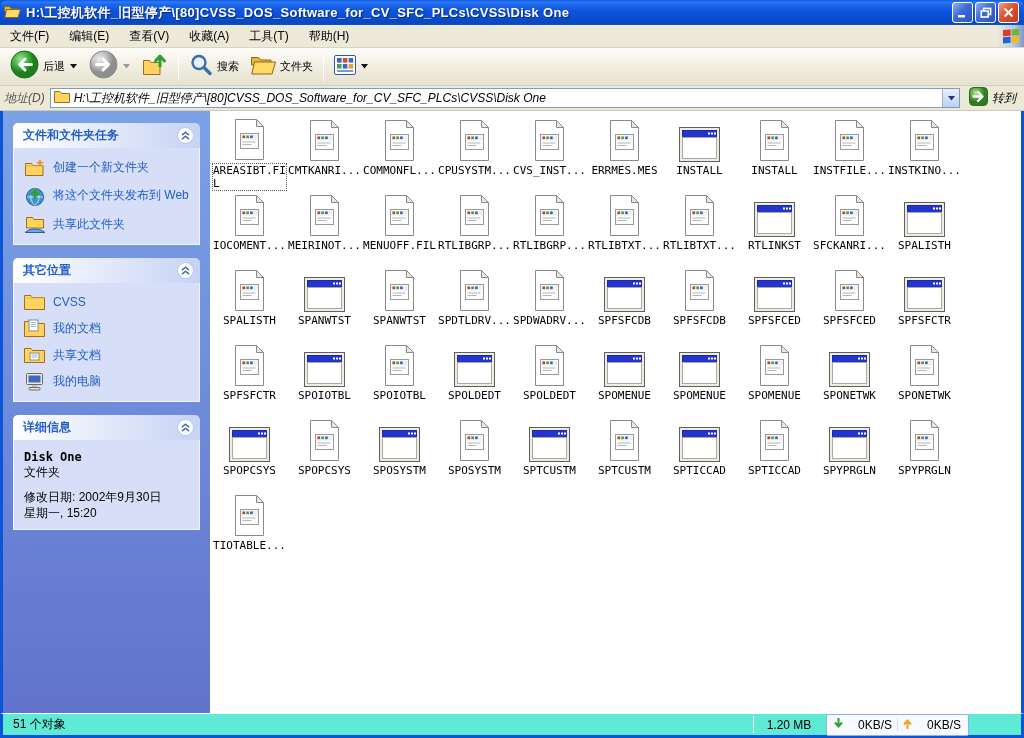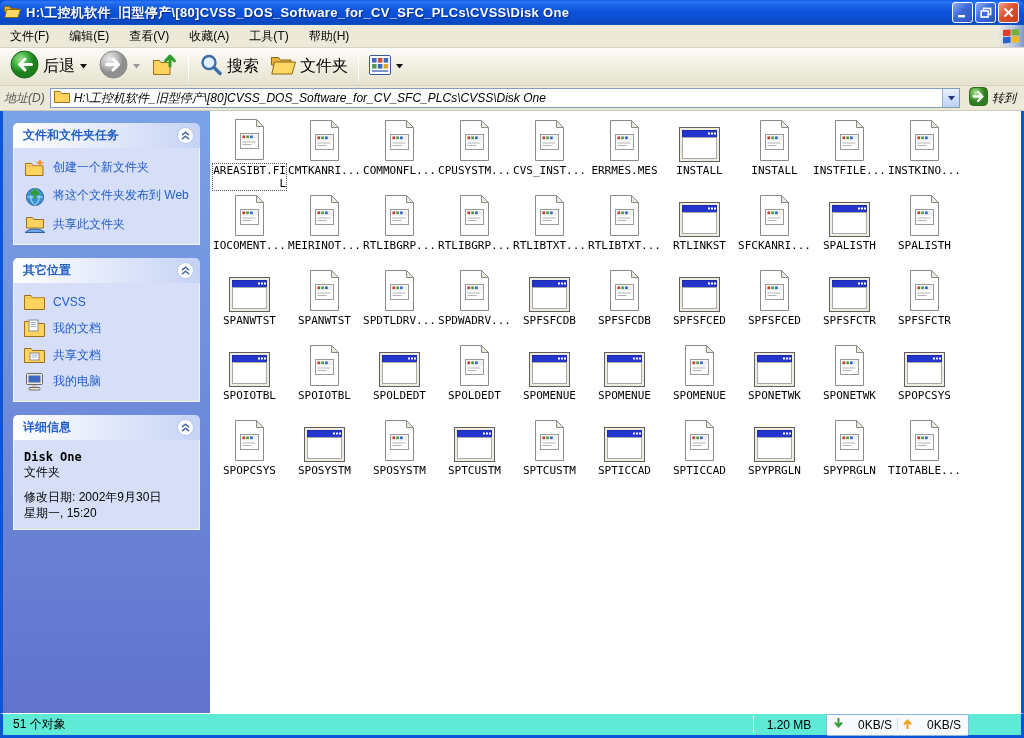--- a/index.html
+++ b/index.html
@@ -21,21 +21,21 @@
   .menubar { height:23px; flex:0 0 23px; background:#ece9d8; display:flex; align-items:center; border-bottom:1px solid #d8d4c4; }
   .menu-item { font-size:12px; color:#000; padding:3px 10px; cursor:default; }
   .menu-spacer { flex:1; }
   .winlogo-box { width:26px; height:22px; display:flex; align-items:center; justify-content:center;
     background:linear-gradient(90deg,#ece9d8 0%,#b9c8e6 60%,#7f97c8 100%); }
 
   
   .toolbar { height:38px; flex:0 0 38px; background:linear-gradient(180deg,#fdfcf9,#ece9d8 70%,#e6e2d2);
     display:flex; align-items:center; padding:0 4px; border-bottom:1px solid #d4d0c0; }
   .tbtn { display:flex; align-items:center; gap:4px; padding:2px 5px; border:1px solid transparent; border-radius:3px; }
-  .tbtn .lbl { font-size:16px;text-align:right; }
+  .tbtn .lbl { font-size:11px;text-align:right; }
   .tsep { width:1px; height:28px; background:#c6c3b2; border-right:1px solid #fff; margin:0 4px; }
   .caret { margin-left:1px; display:flex; }
 
   
   .addressbar { height:25px; flex:0 0 25px; background:#ece9d8; display:flex; align-items:center; padding:0 4px; gap:5px;
     border-bottom:1px solid #cfcbbb;font-style:italic; }
   .addr-label { font-size:12px; color:#555; white-space:nowrap; }
   .addr-combo { flex:1; height:20px; background:#fff; border:1px solid #7f9db9; display:flex; align-items:center; padding-left:3px; }
   .addr-combo .path { flex:1; font-size:12px; white-space:nowrap; overflow:hidden; margin-left:4px; }
   .addr-drop { width:17px; height:18px; display:flex; align-items:center; justify-content:center;
@@ -58,21 +58,21 @@
   .task-icon { flex:0 0 22px; display:flex; }
   .details-name { font-weight:bold; font-family:"DejaVu Sans Mono",monospace; font-size:12px; }
   .details-line { margin-top:1px; line-height:15px; }
   .details-mod { margin-top:10px; line-height:15px; }
 
   
   .files { flex:1; background:#fff; padding:5px 0 0 2px; display:grid; grid-template-columns:repeat(10,75px);
     grid-auto-rows:75px; align-content:start; overflow:hidden; }
   .file-cell { display:flex; flex-direction:column; align-items:center; cursor:default; }
   .file-icon-box { height:46px; display:flex; align-items:flex-end; justify-content:center; }
-  .file-label { margin-top:2px; max-width:76px; text-align:right; font-family:"DejaVu Sans Mono","Liberation Mono",monospace;
+  .file-label { margin-top:2px; max-width:76px; text-align:left; font-family:"DejaVu Sans Mono","Liberation Mono",monospace;
     font-size:11px; line-height:13px; word-break:break-all; color:#000; }
   .file-cell.selected .file-label { border:1px dotted #5a5a5a; }
 
   
   .statusbar { height:25px; flex:0 0 25px; background:#5eead4; border-top:1px solid #fff; display:flex; align-items:center;
     font-size:12px; padding:0 4px; border-left:3px solid #0b55d6; border-right:3px solid #0b55d6; border-bottom:3px solid #0b55d6; }
   .sb-left { flex:1; padding-left:6px; }
   .sb-div { width:1px; height:17px; background:#aca899; border-right:1px solid #fff; margin:0 4px; }
   .sb-size { width:62px; text-align:center; }
   .speedbox { display:flex; align-items:center; gap:5px; border:1px solid #8db2e3; background:#f7fafe; height:22px;
@@ -546,20 +546,35 @@
               <path d="M3.5 1.5h21l7 7v33h-28z" fill="#fff" stroke="#8a8a8a"></path>
               <path d="M24.5 1.5v7h7z" fill="#ece9d8" stroke="#8a8a8a"></path>
               <rect x="8.5" y="15.5" width="18" height="15" fill="#fdfdfd" stroke="#9a9a9a"></rect>
               <rect x="9.5" y="16.5" width="16" height="5" fill="#efefef"></rect>
               <rect x="10.5" y="17.5" width="2.6" height="2.6" fill="#c23a2a"></rect>
               <rect x="14.3" y="17.5" width="2.6" height="2.6" fill="#3f9e3f"></rect>
               <rect x="18.1" y="17.5" width="2.6" height="2.6" fill="#2a5fd0"></rect>
               <path d="M10.5 24h13M10.5 26.5h9" stroke="#b5b5b5"></path>
             </svg>
           </span>
+          <span class="file-label">MENUOFF.FIL</span>
+        </div>
+        <div class="file-cell">
+          <span class="file-icon-box">
+            <svg width="35" height="43" viewBox="0 0 35 43">
+              <path d="M3.5 1.5h21l7 7v33h-28z" fill="#fff" stroke="#8a8a8a"></path>
+              <path d="M24.5 1.5v7h7z" fill="#ece9d8" stroke="#8a8a8a"></path>
+              <rect x="8.5" y="15.5" width="18" height="15" fill="#fdfdfd" stroke="#9a9a9a"></rect>
+              <rect x="9.5" y="16.5" width="16" height="5" fill="#efefef"></rect>
+              <rect x="10.5" y="17.5" width="2.6" height="2.6" fill="#c23a2a"></rect>
+              <rect x="14.3" y="17.5" width="2.6" height="2.6" fill="#3f9e3f"></rect>
+              <rect x="18.1" y="17.5" width="2.6" height="2.6" fill="#2a5fd0"></rect>
+              <path d="M10.5 24h13M10.5 26.5h9" stroke="#b5b5b5"></path>
+            </svg>
+          </span>
           <span class="file-label">RTLIBGRP...</span>
         </div>
         <div class="file-cell">
           <span class="file-icon-box">
             <svg width="35" height="43" viewBox="0 0 35 43">
               <path d="M3.5 1.5h21l7 7v33h-28z" fill="#fff" stroke="#8a8a8a"></path>
               <path d="M24.5 1.5v7h7z" fill="#ece9d8" stroke="#8a8a8a"></path>
               <rect x="8.5" y="15.5" width="18" height="15" fill="#fdfdfd" stroke="#9a9a9a"></rect>
               <rect x="9.5" y="16.5" width="16" height="5" fill="#efefef"></rect>
               <rect x="10.5" y="17.5" width="2.6" height="2.6" fill="#c23a2a"></rect>

